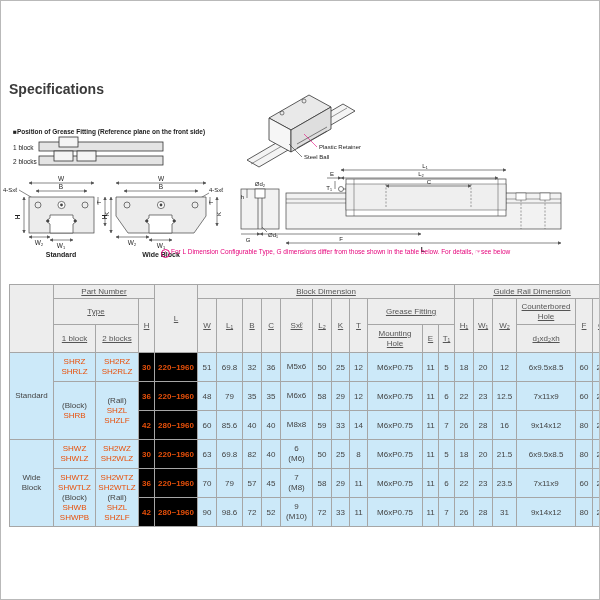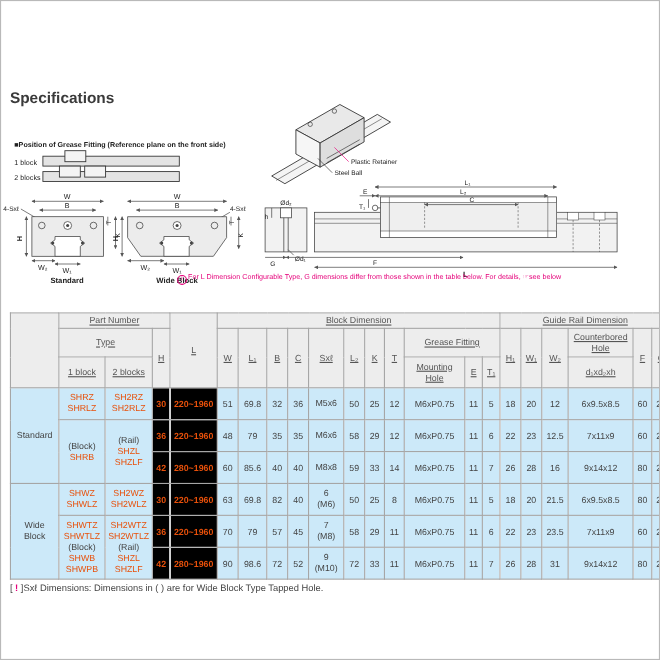--- a/index.html
+++ b/index.html
@@ -388,15 +388,14 @@
       <td class="data">26</td>
       <td class="data">28</td>
       <td class="data">31</td>
       <td class="data">9x14x12</td>
       <td class="data">80</td>
       <td class="data">20</td>
     </tr>
   </tbody>
     </table>
 
-  <div class="footnote"><span>[ </span><span class="excl">!</span><span> ]</span><span>Sxℓ Dimensions: Dimensions in ( ) are for Wide Block Type Tapped Hole.</span></div>
 
 </div>
 
 </body></html>

